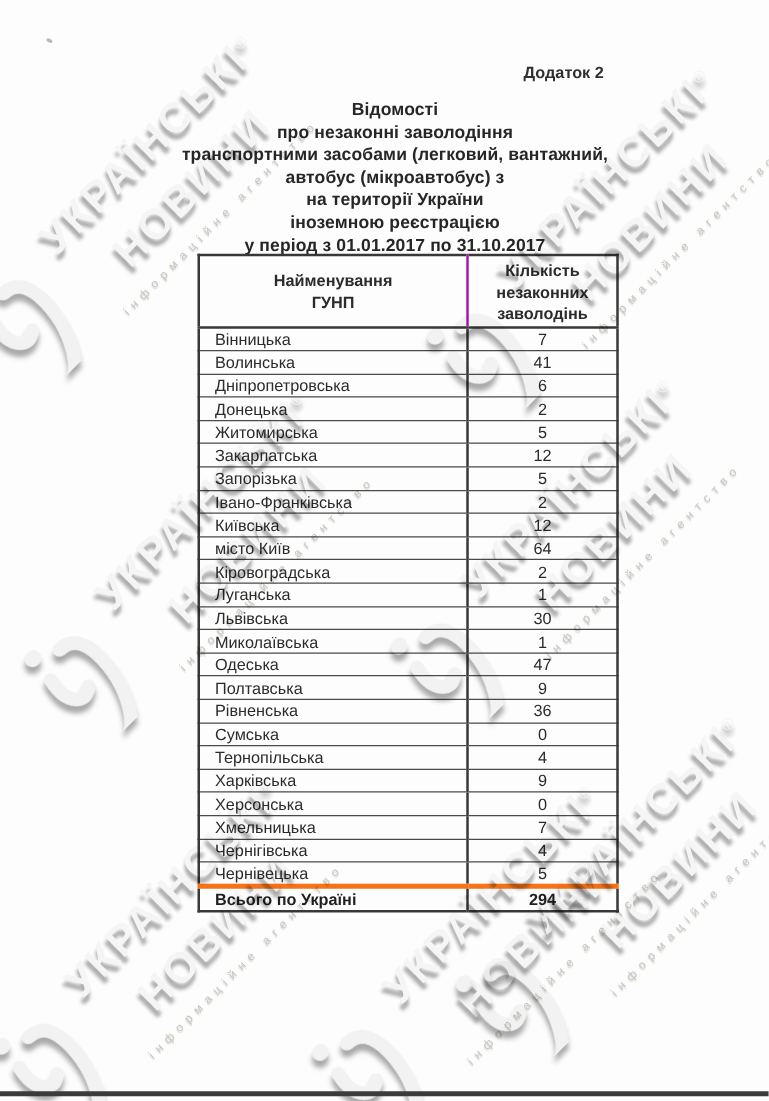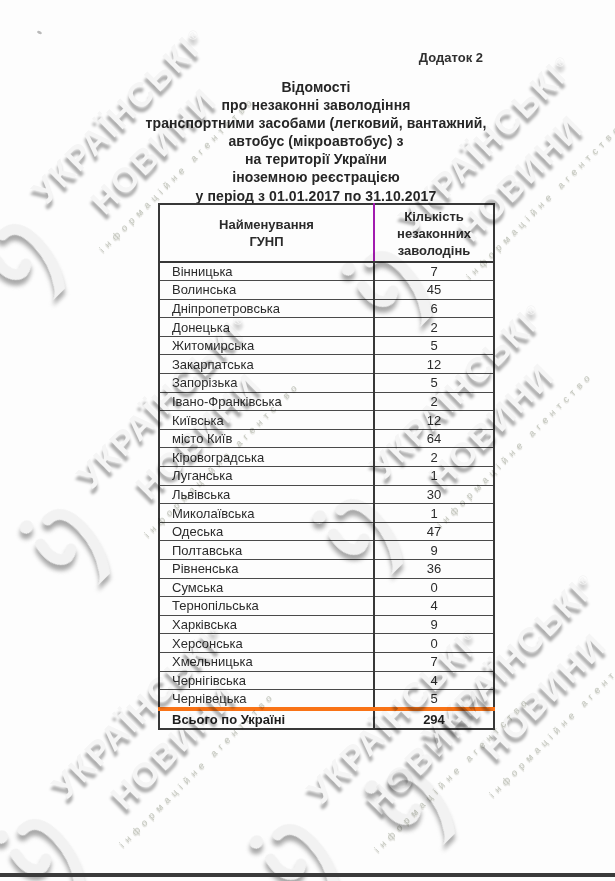--- a/index.html
+++ b/index.html
@@ -145,21 +145,21 @@
   </thead>
   <tbody>
 
       <tr>
         <td class="name">Вінницька</td>
         <td class="cnt">7</td>
       </tr>
 
       <tr>
         <td class="name">Волинська</td>
-        <td class="cnt">45</td>
+        <td class="cnt">41</td>
       </tr>
 
       <tr>
         <td class="name">Дніпропетровська</td>
         <td class="cnt">6</td>
       </tr>
 
       <tr>
         <td class="name">Донецька</td>
         <td class="cnt">2</td>

